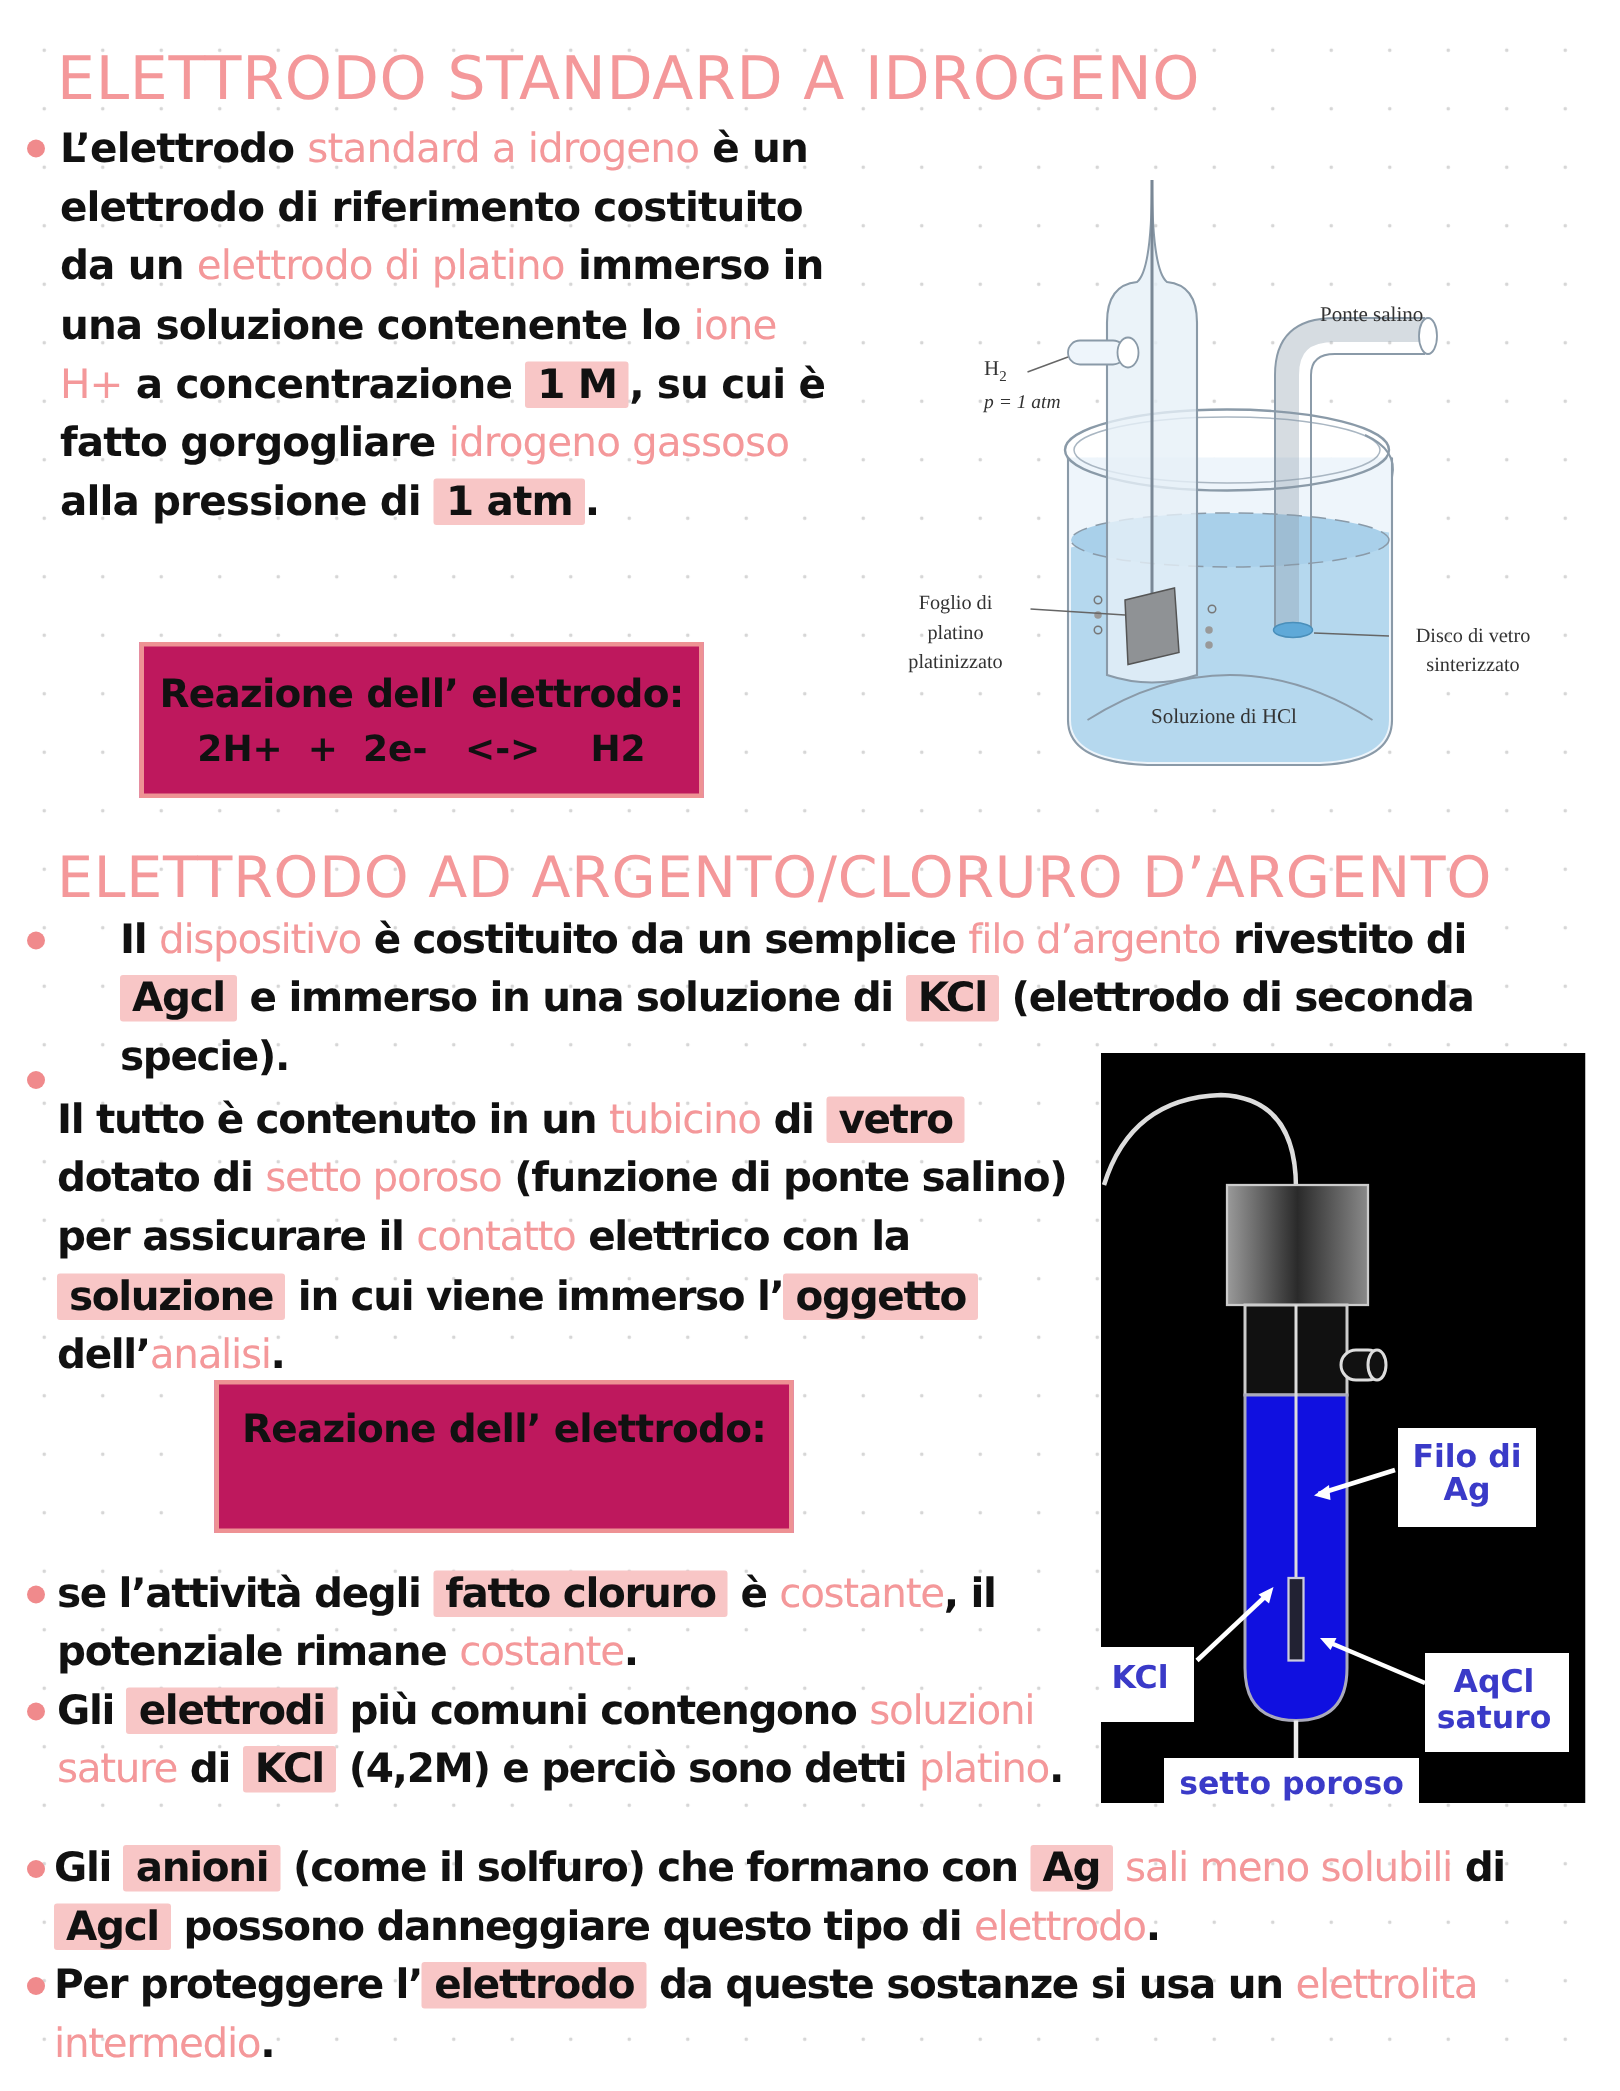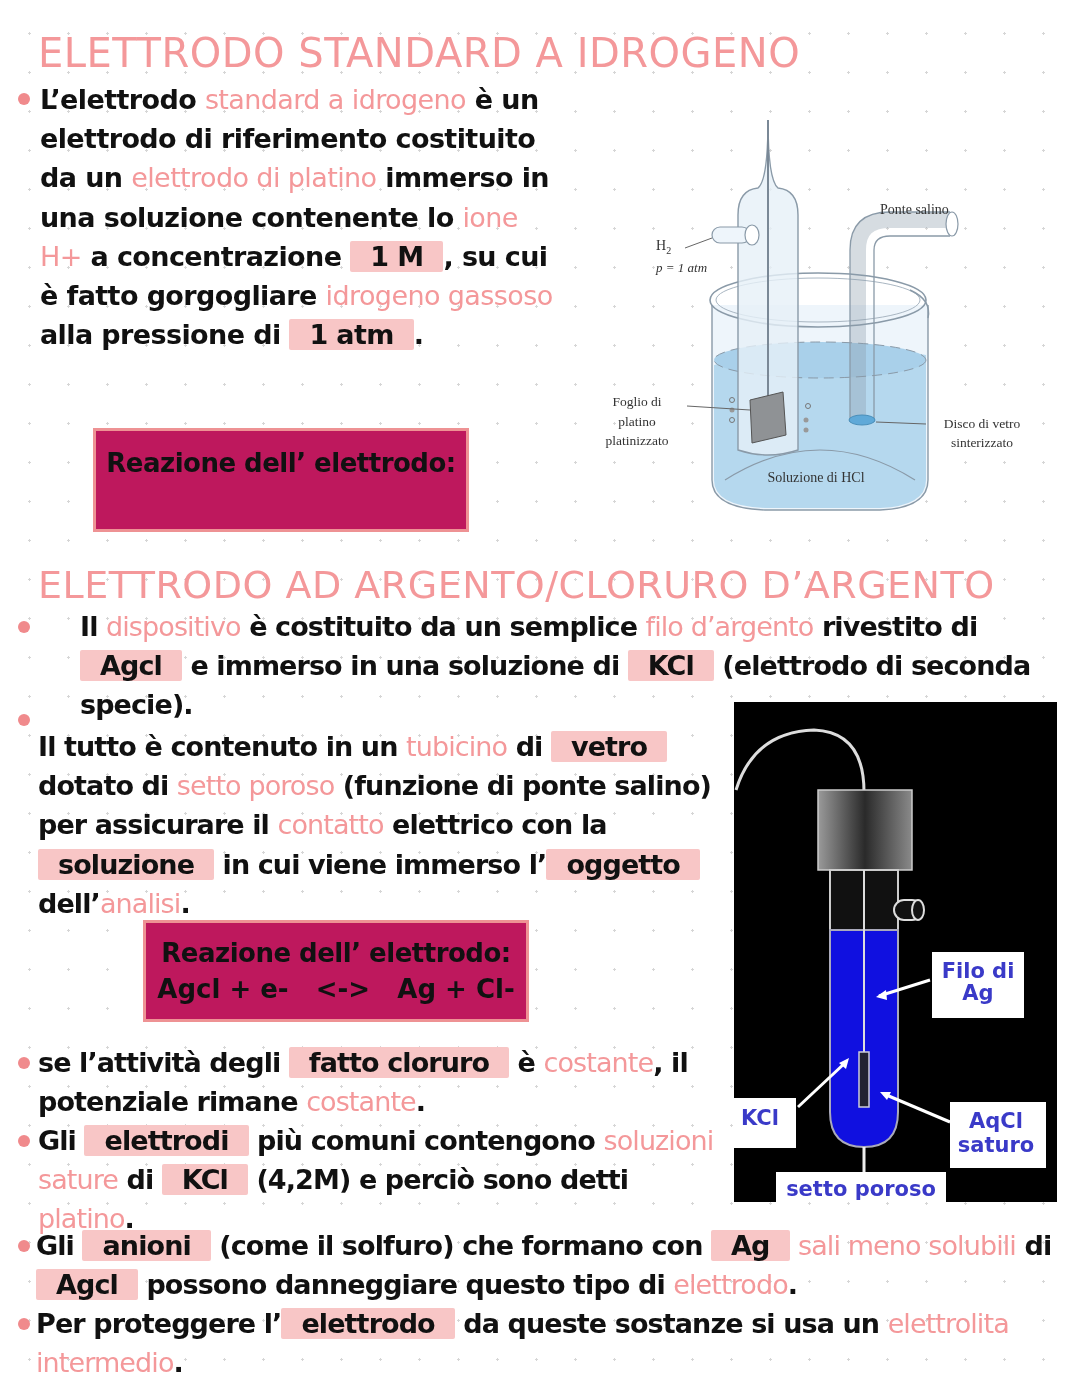--- a/index.html
+++ b/index.html
@@ -27,21 +27,21 @@
     line-height: 39.2px;
     font-weight: bold;
     color: #111;
     letter-spacing: -0.6px;
   }
   .para.wide { font-size: 27px; letter-spacing: -0.9px; }
   .pk { color: #f4989a; font-weight: normal; }
   .hl {
     background: #f8c6c6;
     border-radius: 2px;
-    padding: 0 20px;
+    padding: 0 8px;
   }
   .bullet {
     position: absolute;
     width: 12px; height: 12px;
     border-radius: 50%;
     background: #f08a8c;
   }
   .box {
     position: absolute;
     border: 3px solid #ee9294;
@@ -60,20 +60,21 @@
 
 <div class="abs title" style="left:38px; top:30px; font-size:40px;">ELETTRODO STANDARD A IDROGENO</div>
 
 <span class="bullet" style="left:18px; top:93px;"></span>
 <div class="abs para" style="left:40px; top:80px; width:520px;">
   <span>L’elettrodo </span><span class="pk">standard a idrogeno</span><span> è un elettrodo di riferimento costituito da un </span><span class="pk">elettrodo di platino</span><span> immerso in una soluzione contenente lo </span><span class="pk">ione H+</span><span> a concentrazione </span><span class="hl">1 M</span><span>, su cui è fatto gorgogliare </span><span class="pk">idrogeno gassoso</span><span> alla pressione di </span><span class="hl">1 atm</span><span>.</span>
 </div>
 
 <div class="box" style="left:93px; top:428px; width:376px; height:104px; padding-top:14px;">
   <div class="bt">Reazione dell’ elettrodo:</div>
+  <div class="bf">2H+  +  2e-   &lt;-&gt;    H2</div>
 </div>
 
 <svg class="abs" style="left:590px; top:110px;" width="460" height="410" viewBox="0 0 460 410">
 
   <path d="M122 195 L122 370 Q122 398 175 400 L290 400 Q338 398 338 370 L338 195" fill="#eef5fb" stroke="#8a9aa8" stroke-width="1.4"></path>
 
   <path d="M124 255 Q230 225 336 245 L336 370 Q336 396 290 398 L175 398 Q124 396 124 370 Z" fill="#b5d8ee" stroke="none"></path>
   <ellipse cx="230" cy="250" rx="106" ry="18" fill="#a9d0ea" stroke="#8a9aa8" stroke-width="1" stroke-dasharray="10 6"></ellipse>
 
   <path d="M135 370 Q230 310 325 370" fill="none" stroke="#8a9aa8" stroke-width="1.2"></path>
@@ -125,21 +126,20 @@
   <span>Il </span><span class="pk">dispositivo</span><span> è costituito da un semplice </span><span class="pk">filo d’argento</span><span> rivestito di </span><br><span class="hl">Agcl</span><span> e immerso in una soluzione di </span><span class="hl">KCl</span><span> (elettrodo di seconda specie).</span>
 </div>
 
 <span class="bullet" style="left:18px; top:714px;"></span>
 <div class="abs para wide" style="left:38px; top:700px; width:680px;margin-top:27px;">
   <span>Il tutto è contenuto in un </span><span class="pk">tubicino</span><span> di </span><span class="hl">vetro</span><span> dotato di </span><span class="pk">setto poroso</span><span> (funzione di ponte salino) per assicurare il </span><span class="pk">contatto</span><span> elettrico con la </span><span class="hl">soluzione</span><span> in cui viene immerso l’</span><span class="hl">oggetto</span><span> dell’</span><span class="pk">analisi</span><span>.</span>
 </div>
 
 <div class="box" style="left:143px; top:920px; width:386px; height:102px; padding-top:12px;">
   <div class="bt">Reazione dell’ elettrodo:</div>
-  <div class="bf" style="font-size:26px;">Agcl + e-   &lt;-&gt;   Ag + Cl-</div>
 </div>
 
 <span class="bullet" style="left:18px; top:1057px;"></span>
 <div class="abs para wide" style="left:38px; top:1043px; width:680px;">
   <span>se l’attività degli </span><span class="hl">fatto cloruro</span><span> è </span><span class="pk">costante</span><span>, il potenziale rimane </span><span class="pk">costante</span><span>.</span>
 </div>
 
 <span class="bullet" style="left:18px; top:1135px;"></span>
 <div class="abs para wide" style="left:38px; top:1121px; width:690px;">
   <span>Gli </span><span class="hl">elettrodi</span><span> più comuni contengono </span><span class="pk">soluzioni sature</span><span> di </span><span class="hl">KCl</span><span> (4,2M) e perciò sono detti </span><span class="pk">platino</span><span>.</span>

